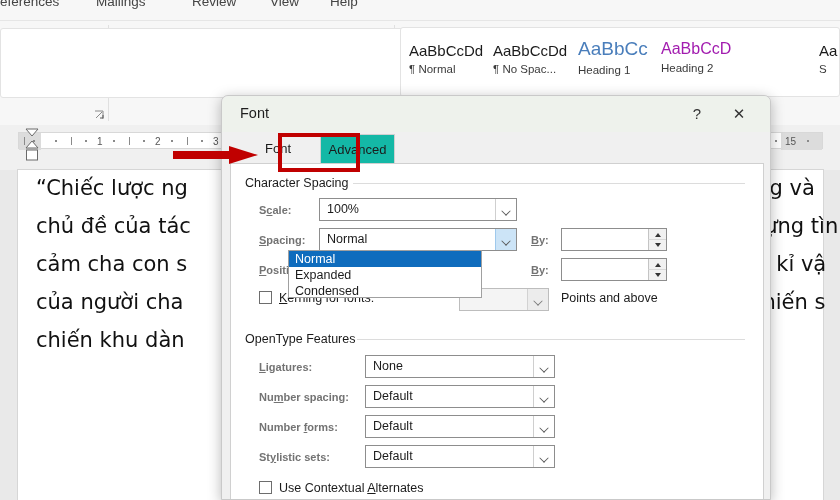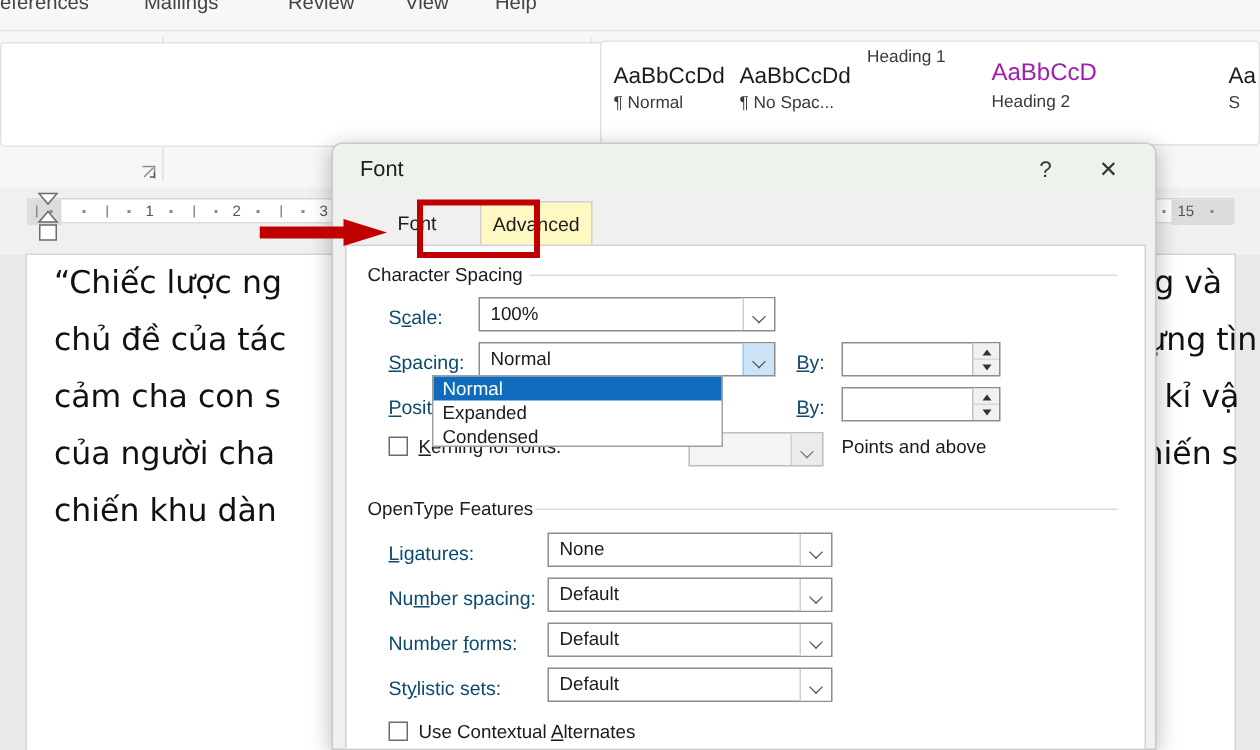--- a/index.html
+++ b/index.html
@@ -130,33 +130,33 @@
   #dlg-tabstrip{
     position:absolute; left:0; top:36px; width:550px; height:32px;
     background:#f0f0f0;
   }
   .dlg-tab{
     position:absolute; top:2px; height:30px; line-height:30px;
     font-size:13px; color:#1b1b1b; text-align:center;
   }
   #tab-font{ left:20px; width:72px; }
   #tab-advanced{
-    left:98px; width:75px; background:#fef9c3;
+    left:98px; width:75px; background:#14b8a6;
     border:1px solid #d0d0d0; border-bottom:1px solid #ffffff;
   }
 
   #dlg-body{
     position:absolute; left:8px; top:67px; width:534px; height:338px;
     background:#ffffff; border:1px solid #d0d0d0;text-align:center;
   }
 
   .grp-title{ position:absolute; font-size:12.5px; color:#1b1b1b; background:#fff; padding-right:6px; }
   .grp-rule{ position:absolute; height:1px; background:#dcdcdc; }
 
-  .fld-label{ position:absolute; font-size:13px; color:#0c4a6e; }
+  .fld-label{ position:absolute; font-size:11px; color:#737373;font-weight:bold; }
   u.acc{ text-decoration:underline; }
 
   .combo{
     position:absolute; height:23px; background:#ffffff;
     border:1px solid #8d8d8d;
   }
   .combo .val{ position:absolute; left:7px; top:3px; font-size:12.5px; color:#1b1b1b; }
   .combo .arrowbox{
     position:absolute; right:0; top:0; width:21px; height:21px;
     border-left:1px solid #cfcfcf; background:#ffffff;
@@ -390,20 +390,21 @@
 <div id="styles-gallery">
   <div class="style-item" style="left:8px;width:96px">
     <span class="style-prev" style="font-size:15px;color:#1b1b1b;margin-top:14px">AaBbCcDd</span>
     <span class="style-name"><span>¶</span> <span>Normal</span></span>
   </div>
   <div class="style-item" style="left:92px;width:96px">
     <span class="style-prev" style="font-size:15px;color:#1b1b1b;margin-top:14px">AaBbCcDd</span>
     <span class="style-name"><span>¶</span> <span>No Spac...</span></span>
   </div>
   <div class="style-item" style="left:177px;width:96px">
+    <span class="style-prev" style="font-size:19px;color:#4a7ebb;margin-top:10px">AaBbCc</span>
     <span class="style-name">Heading 1</span>
   </div>
   <div class="style-item" style="left:260px;width:96px">
     <span class="style-prev" style="font-size:16px;color:#a21caf;margin-top:12px">AaBbCcD</span>
     <span class="style-name">Heading 2</span>
   </div>
   <div class="style-item" style="left:418px;width:30px">
     <span class="style-prev" style="font-size:15px;color:#1b1b1b;margin-top:14px">Aa</span>
     <span class="style-name">S</span>
   </div>

